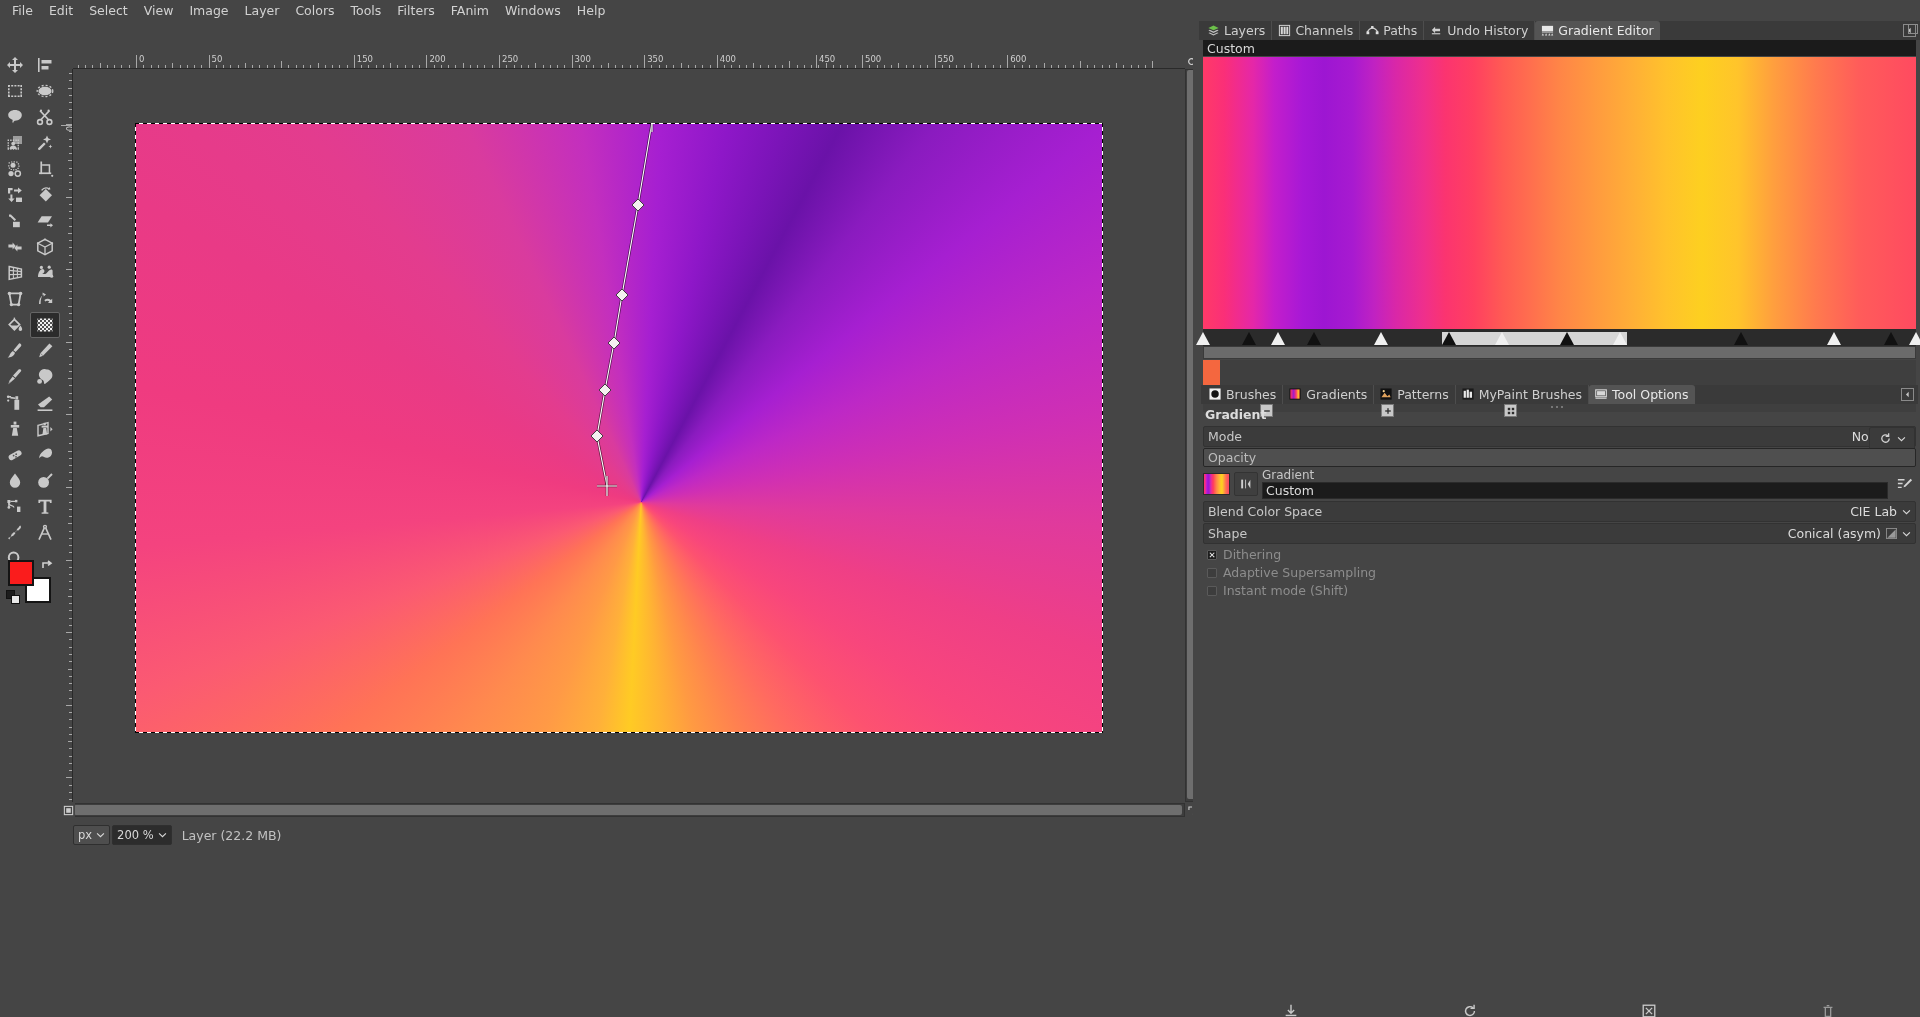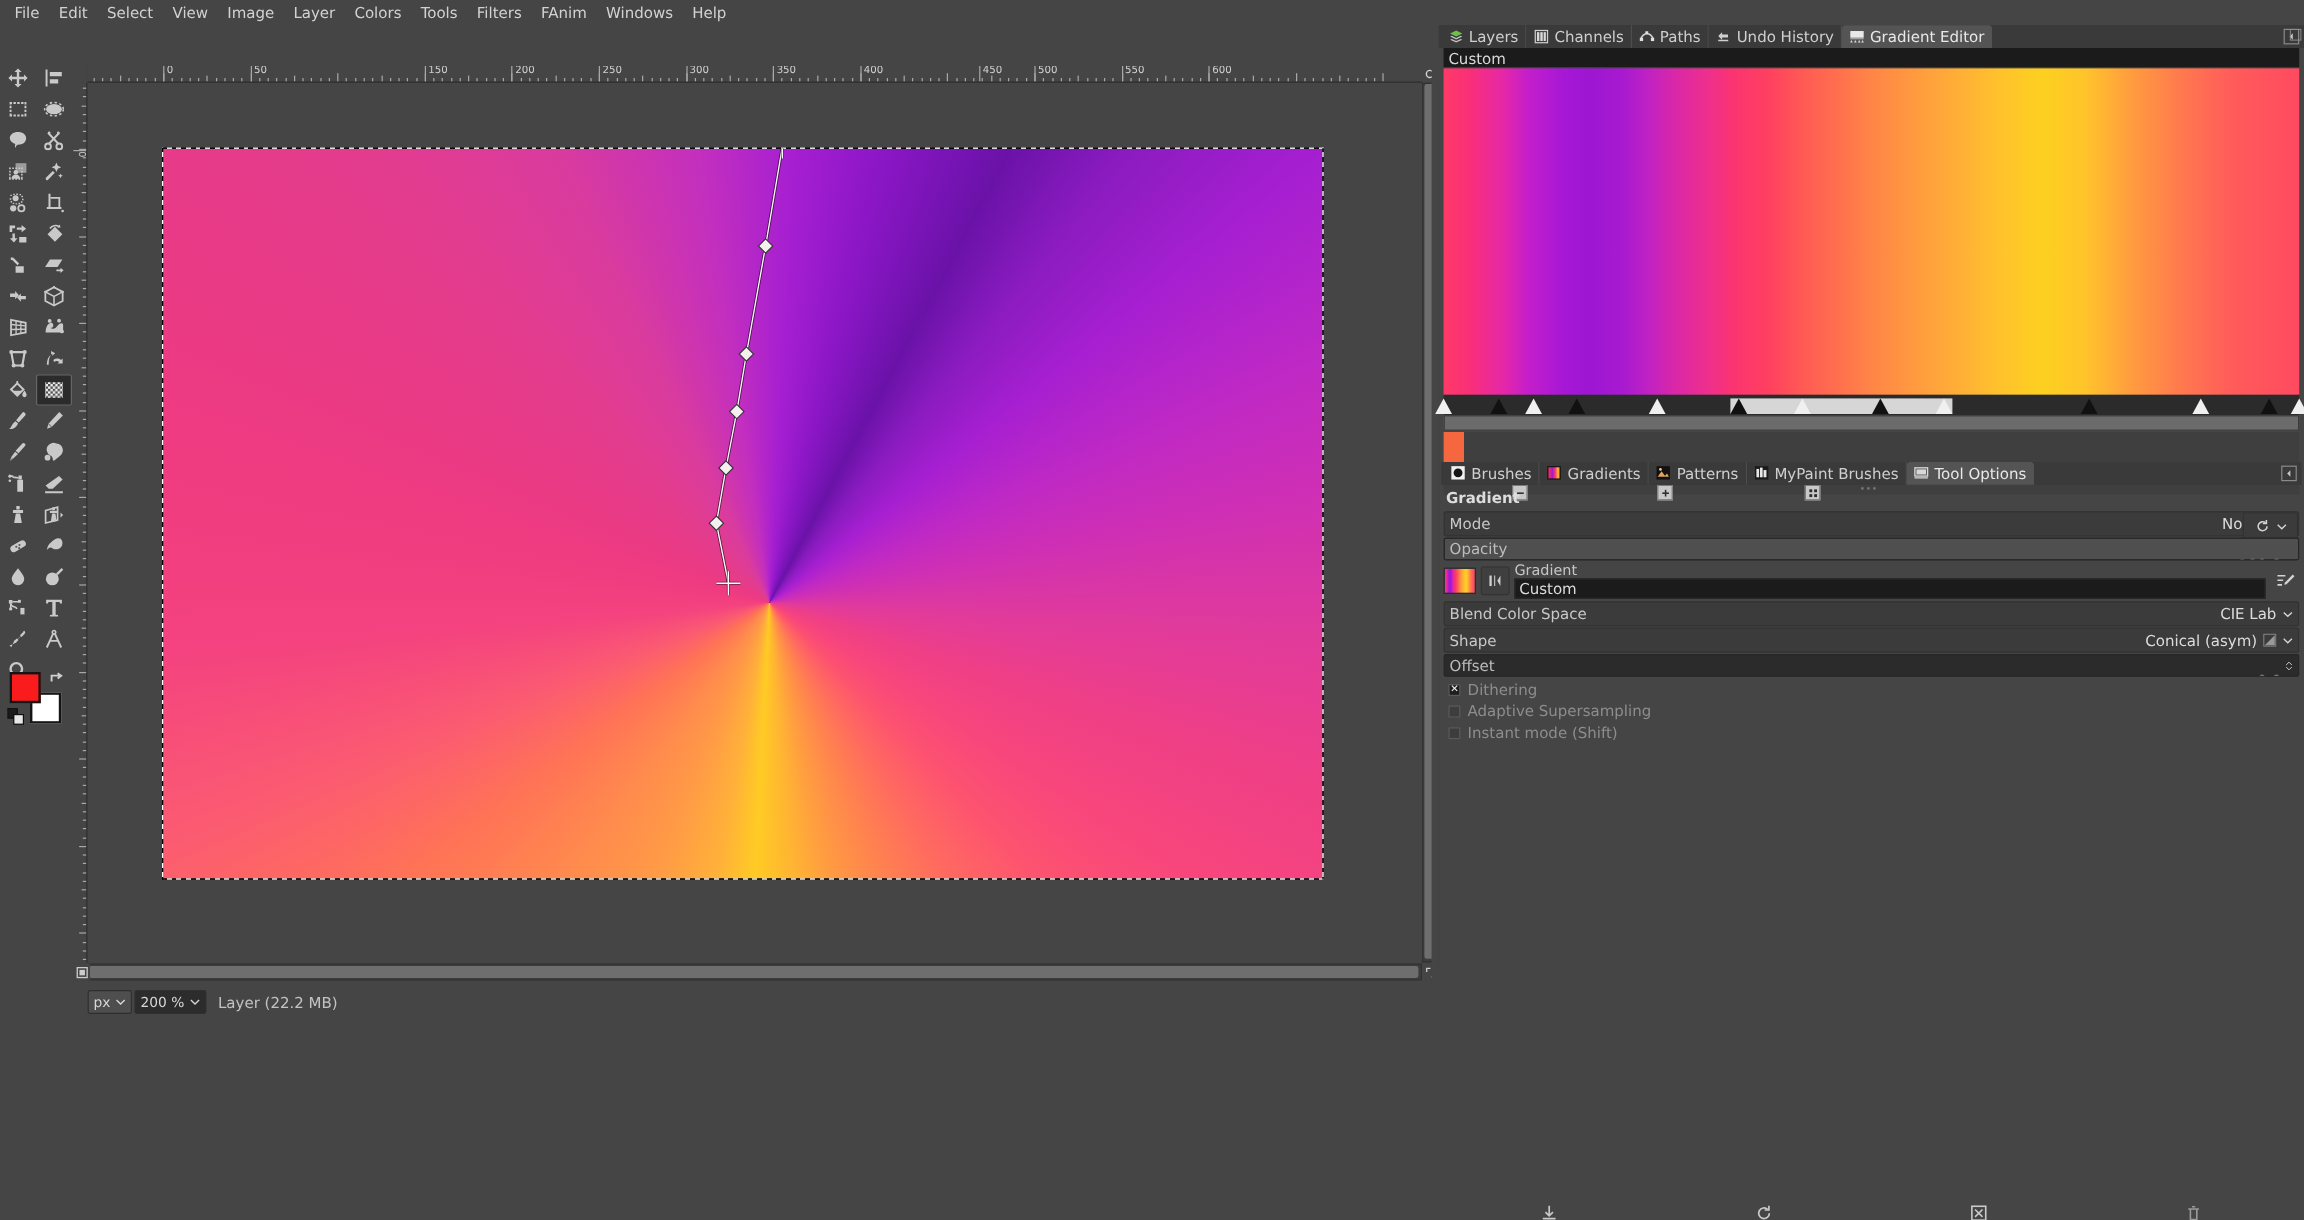--- a/index.html
+++ b/index.html
@@ -1207,33 +1207,20 @@
             <path d="M1.5 10.5 L10.5 1.5 L10.5 10.5 Z" fill="#9a9a9a"></path>
           </svg>
           <svg class="chev" viewBox="0 0 10 7">
               <path d="M1 1.6 L5 5.4 L9 1.6" fill="none" stroke="#d8d8d8" stroke-width="1.3"></path>
             </svg>
         </span>
       </div>
 
 
 
-      <div class="slider">
-        <div class="fill" style="width:0%"></div>
-        <span class="lbl">Offset</span>
-        <span class="val">0.0</span>
-        <span class="spinner">
-          <svg viewBox="0 0 8 5" width="7" height="4">
-              <path d="M1 4 L4 1 L7 4" fill="none" stroke="#cfcfcf" stroke-width="1"></path>
-            </svg>
-          <svg viewBox="0 0 8 5" width="7" height="4">
-              <path d="M1 1 L4 4 L7 1" fill="none" stroke="#cfcfcf" stroke-width="1"></path>
-            </svg>
-        </span>
-      </div>
 
       <div id="checkboxes">
           <div class="check-row">
             <span class="cbox on"></span>
             <span>Dithering</span>
           </div>
           <div class="check-row">
             <span class="cbox"></span>
             <span>Adaptive Supersampling</span>
           </div>

